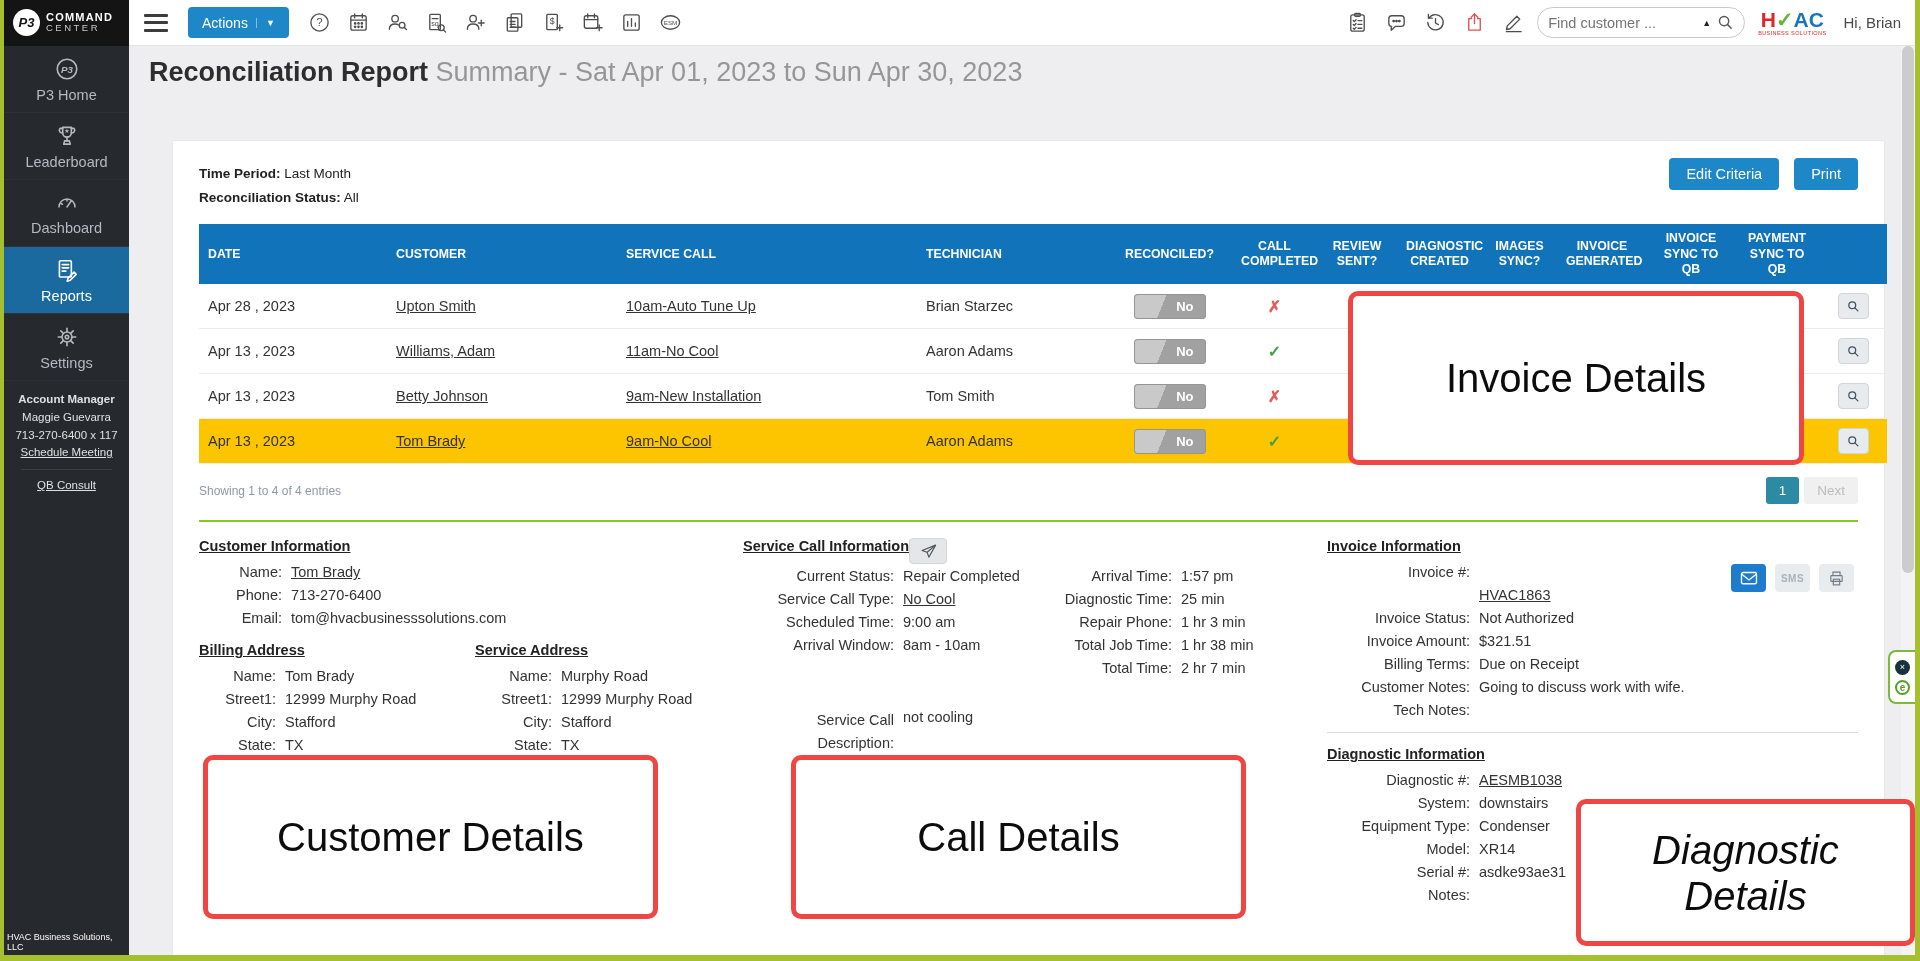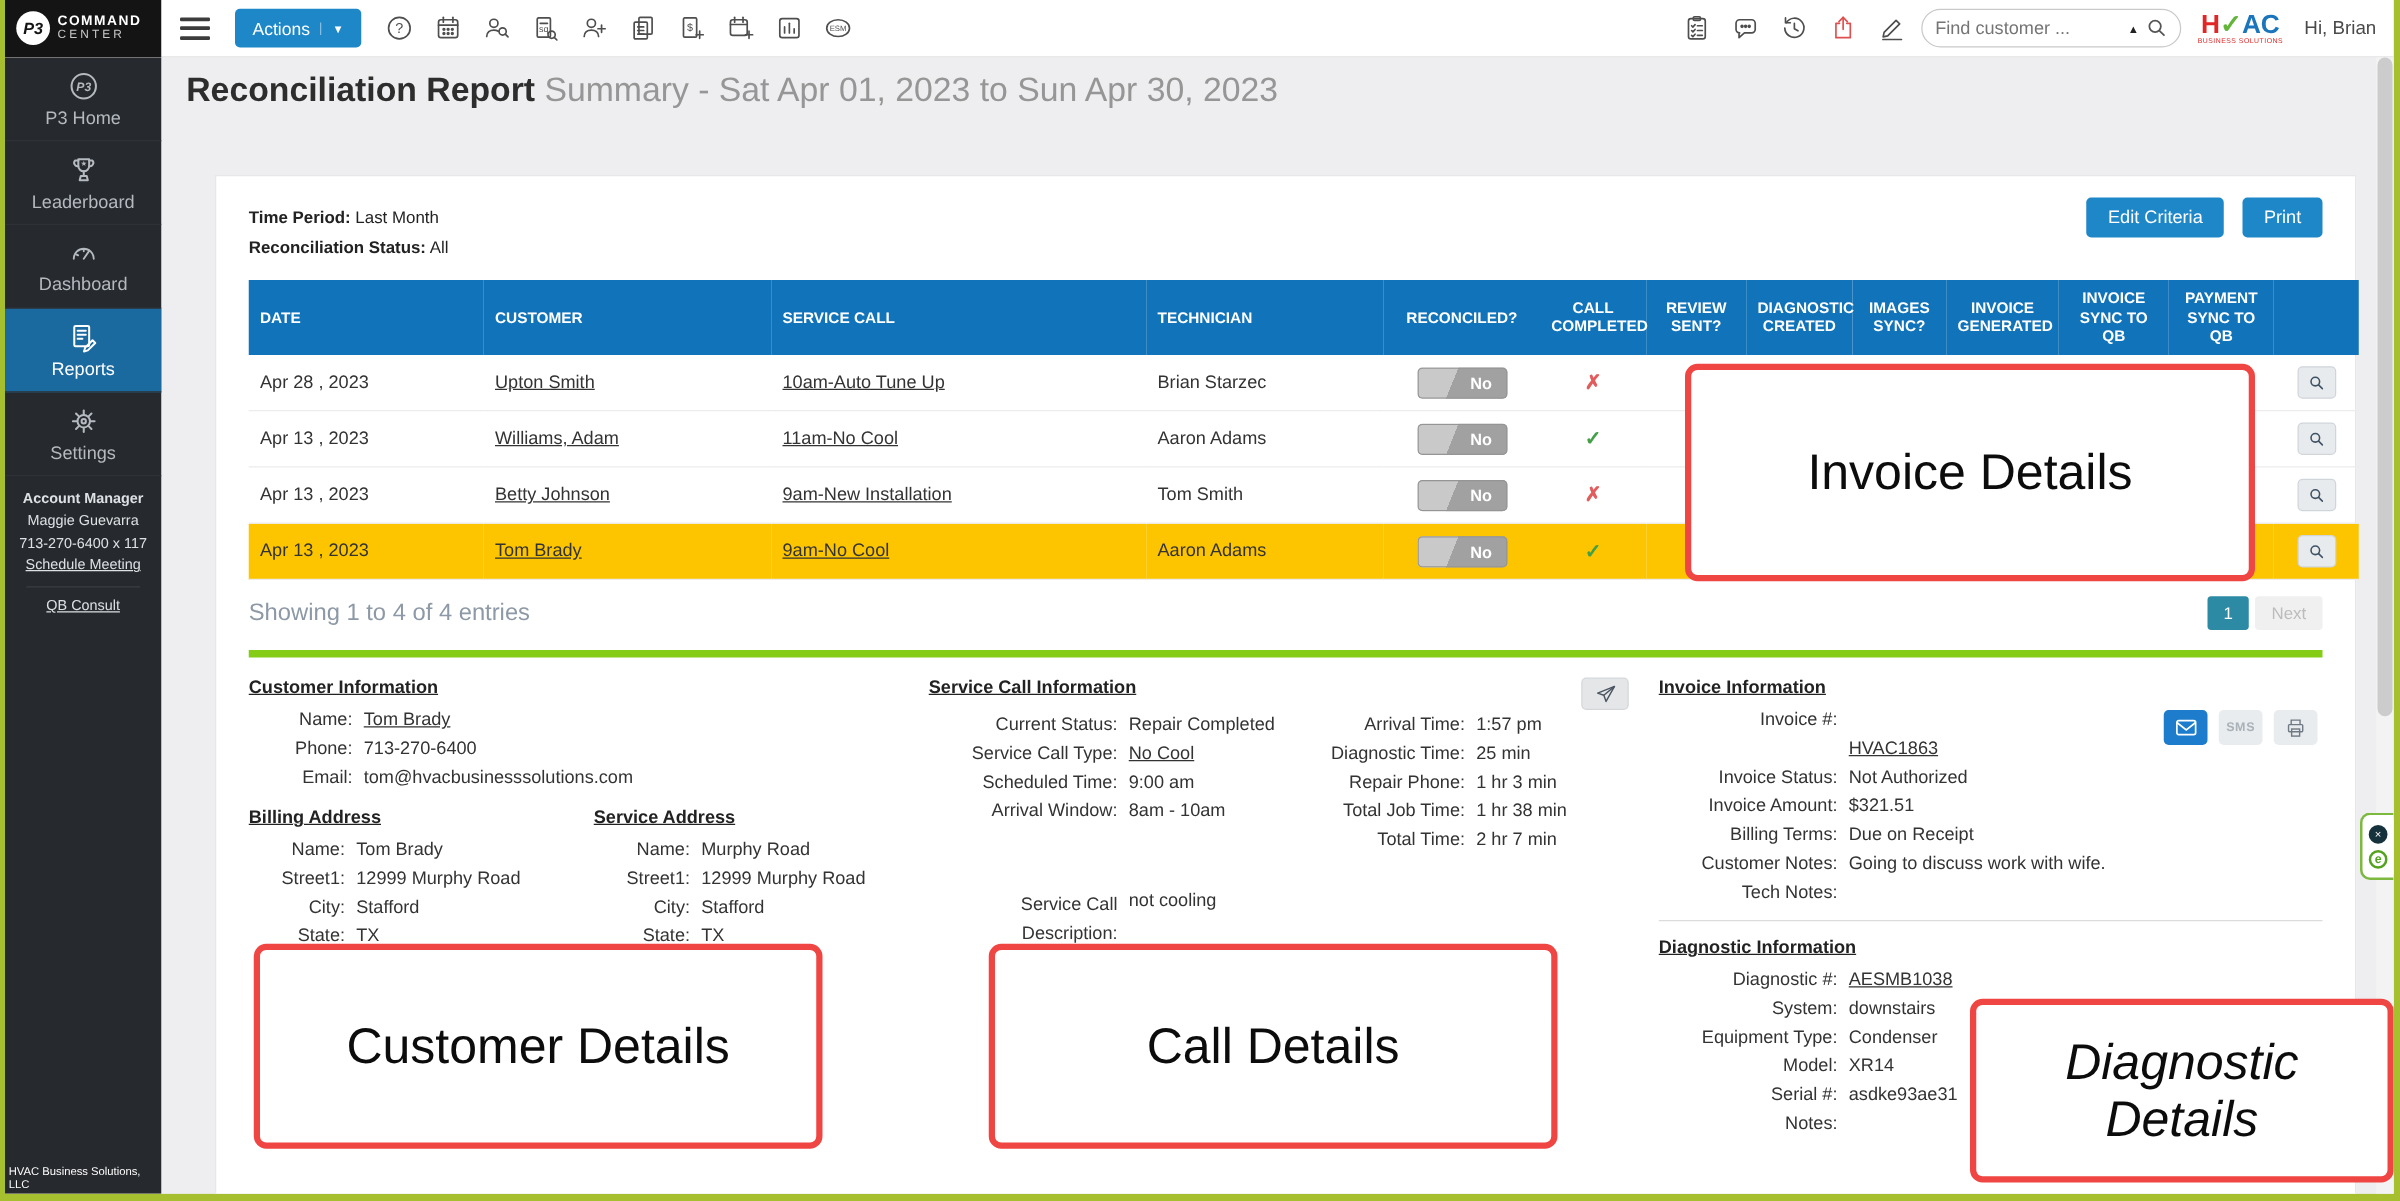--- a/index.html
+++ b/index.html
@@ -88,40 +88,40 @@
             background:linear-gradient(112deg,#c9c9c9 40%,#a1a1a1 40%);
             box-shadow:inset 0 0 0 1px #959595; display:flex; align-items:center; justify-content:flex-end;
             padding-right:12px; color:#fff; font-size:13px; font-weight:bold; cursor:pointer; }
   .mark { font-size:16px; font-weight:bold; }
   .mark.yes { color:var(--check-green,#43a047); }
   .mark.no  { color:var(--cross-red,#e25c5c); }
   .magnify-btn { width:31px; height:26px; background:#e8ebee; border:1px solid #d0d5da; border-radius:4px;
                  display:inline-flex; align-items:center; justify-content:center; cursor:pointer; }
   .magnify-btn svg { stroke:#3f5264; fill:none; stroke-width:2; stroke-linecap:round; }
   .tbl-foot { display:flex; justify-content:space-between; align-items:center; margin-top:13px; }
-  .showing { font-size:19px; color:#8d99a6; }
+  .showing { font-size:12px; color:#8d99a6; }
   .pager { display:flex; gap:5px; }
   .page-btn { padding:6px 13px; font-size:13.5px; border-radius:3px; cursor:pointer; }
   .page-btn.current { background:var(--pagination-teal,#2c8aa4); color:#fff; }
   .page-btn.next { background:#f0f0f0; color:#bcbcbc; }
 
   
-  .details { display:flex; gap:24px; margin-top:16px; border-top:6px solid #84cc16; padding-top:16px; }
+  .details { display:flex; gap:24px; margin-top:16px; border-top:2px solid #84cc16; padding-top:16px; }
   .dcol1 { width:520px; flex:none; }
   .dcol2 { width:560px; flex:none; }
   .dcol3 { flex:1; position:relative; }
   h3.dh { font-size:14.5px; font-weight:bold; text-decoration:underline; color:#222; margin-bottom:10px; }
   .kv { display:flex; margin-bottom:7px; font-size:14.5px; color:#333; align-items:flex-start; }
   .kv .k { flex:none; text-align:right; padding-right:9px; }
   .kv .v { flex:1; min-width:0; }
   .dcol1 .kv .k { width:92px; }
   .addr-wrap { display:flex; gap:46px; margin-top:16px; }
   .addr { width:230px; }
   .addr .kv .k { width:86px; }
-  .sc-head { display:flex; justify-content:space-between; align-items:flex-start; }
+  .sc-head { display:flex; align-items:flex-start; }
   .send-btn { width:38px; height:26px; background:#e4e6e8; border:1px solid #d4d7da; border-radius:4px;
               display:flex; align-items:center; justify-content:center; cursor:pointer; }
   .send-btn svg { stroke:#4a5560; fill:none; stroke-width:1.6; stroke-linejoin:round; }
   .sc-grid { display:flex; gap:10px; margin-top:4px; }
   .sc-left { width:300px; flex:none; }
   .sc-left .kv .k { width:160px; }
   .sc-right { flex:1; }
   .sc-right .kv .k { width:128px; }
   .sc-desc { margin-top:26px; }
   .sc-desc .kv .k { width:160px; line-height:1.55; }

